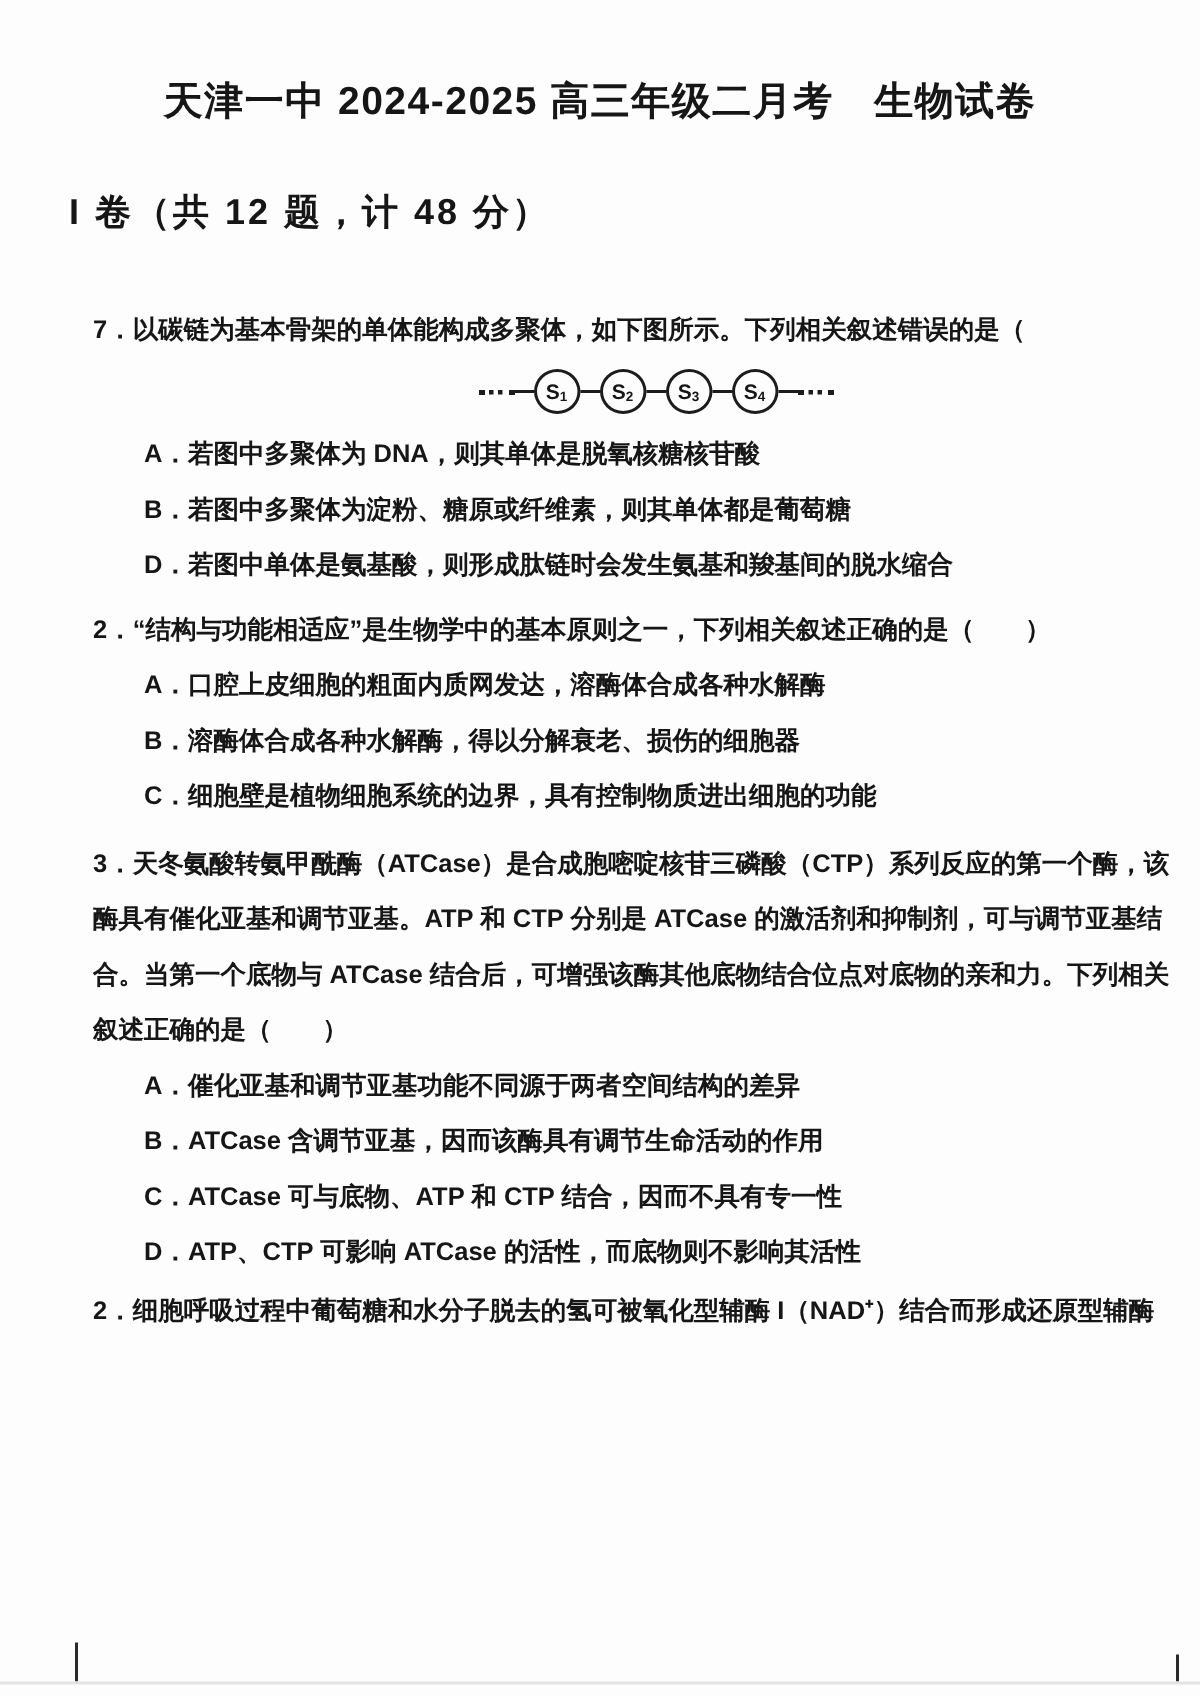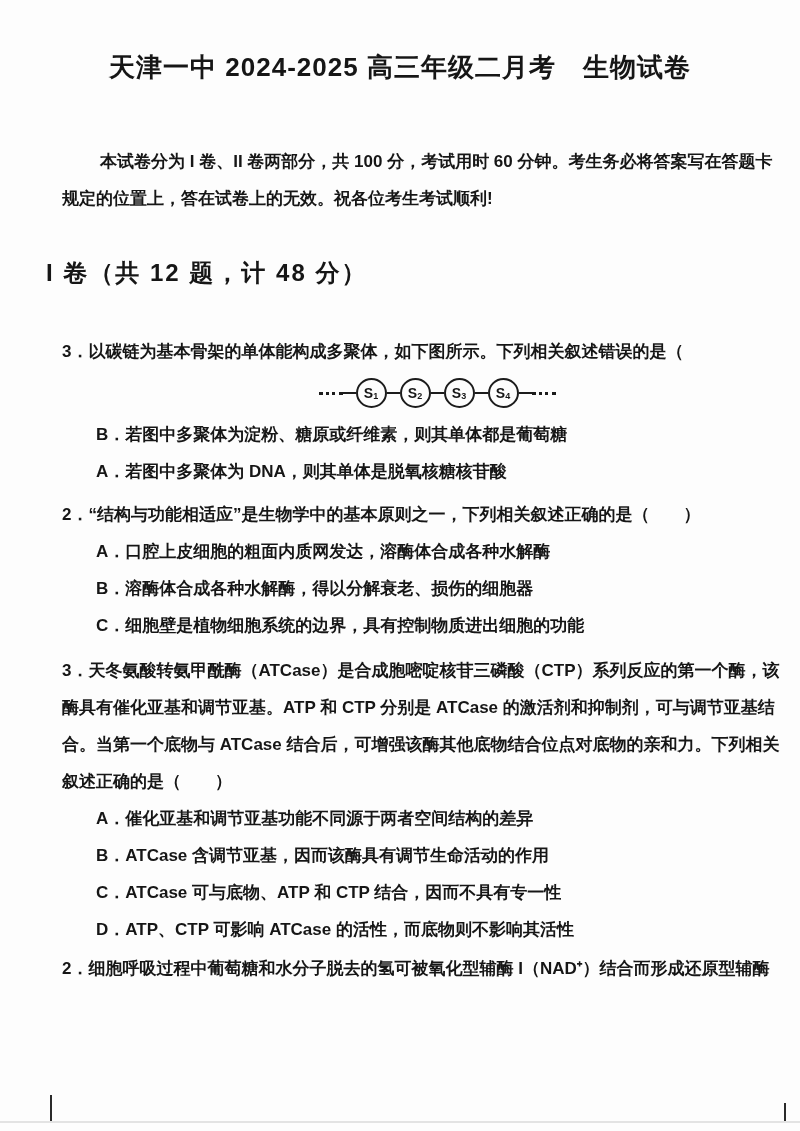--- a/index.html
+++ b/index.html
@@ -89,29 +89,25 @@
     background:#e3e3e3;
   }
 </style>
 </head>
 <body>
 
 <div class="page">
 
   <h1 class="title">天津一中 2024-2025 高三年级二月考　生物试卷</h1>
 
-  <div class="intro">
-    <div class="line indent">本试卷分为 I 卷、II 卷两部分，共 100 分，考试用时 60 分钟。考生务必将答案写在答题卡</div>
-    <div class="line">规定的位置上，答在试卷上的无效。祝各位考生考试顺利!</div>
-  </div>
 
   <h2 class="section">I 卷（共 12 题，计 48 分）</h2>
 
   <div class="question q1">
-    <div class="line">3．以碳链为基本骨架的单体能构成多聚体，如下图所示。下列相关叙述错误的是（</div>
+    <div class="line">7．以碳链为基本骨架的单体能构成多聚体，如下图所示。下列相关叙述错误的是（</div>
 
     <div class="diagram">
       <span class="dotline"></span>
       <span class="seg"></span>
       <span class="node">
           <span>S</span>
           <sub>1</sub>
         </span>
       <span class="seg"></span>
       <span class="node">
@@ -126,22 +122,23 @@
       <span class="seg"></span>
       <span class="node">
           <span>S</span>
           <sub>4</sub>
         </span>
       <span class="seg"></span>
       <span class="dotline"></span>
     </div>
 
     <div>
+      <div class="line option">A．若图中多聚体为 DNA，则其单体是脱氧核糖核苷酸</div>
       <div class="line option">B．若图中多聚体为淀粉、糖原或纤维素，则其单体都是葡萄糖</div>
-      <div class="line option">A．若图中多聚体为 DNA，则其单体是脱氧核糖核苷酸</div>
+      <div class="line option">D．若图中单体是氨基酸，则形成肽链时会发生氨基和羧基间的脱水缩合</div>
     </div>
   </div>
 
   <div class="question q2">
     <div class="line">2．“结构与功能相适应”是生物学中的基本原则之一，下列相关叙述正确的是（　　）</div>
     <div>
       <div class="line option">A．口腔上皮细胞的粗面内质网发达，溶酶体合成各种水解酶</div>
       <div class="line option">B．溶酶体合成各种水解酶，得以分解衰老、损伤的细胞器</div>
       <div class="line option">C．细胞壁是植物细胞系统的边界，具有控制物质进出细胞的功能</div>
     </div>

